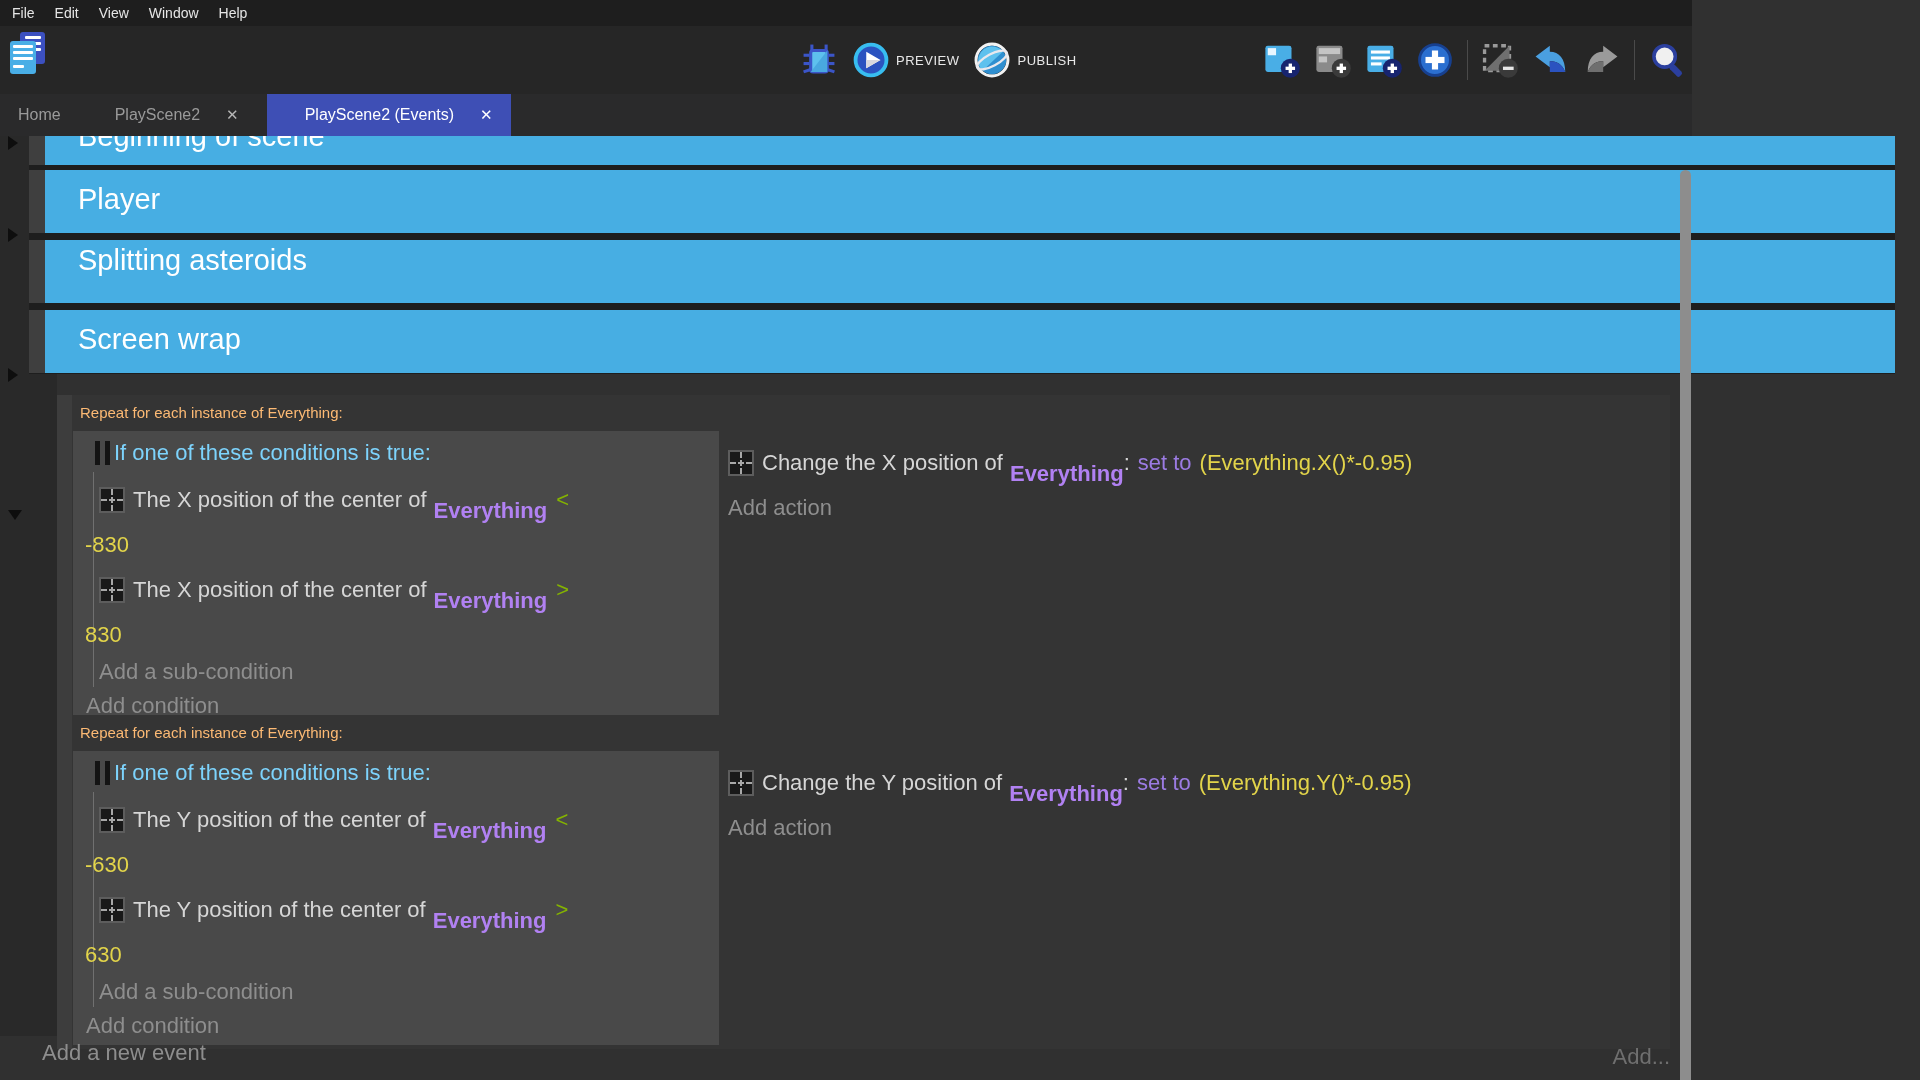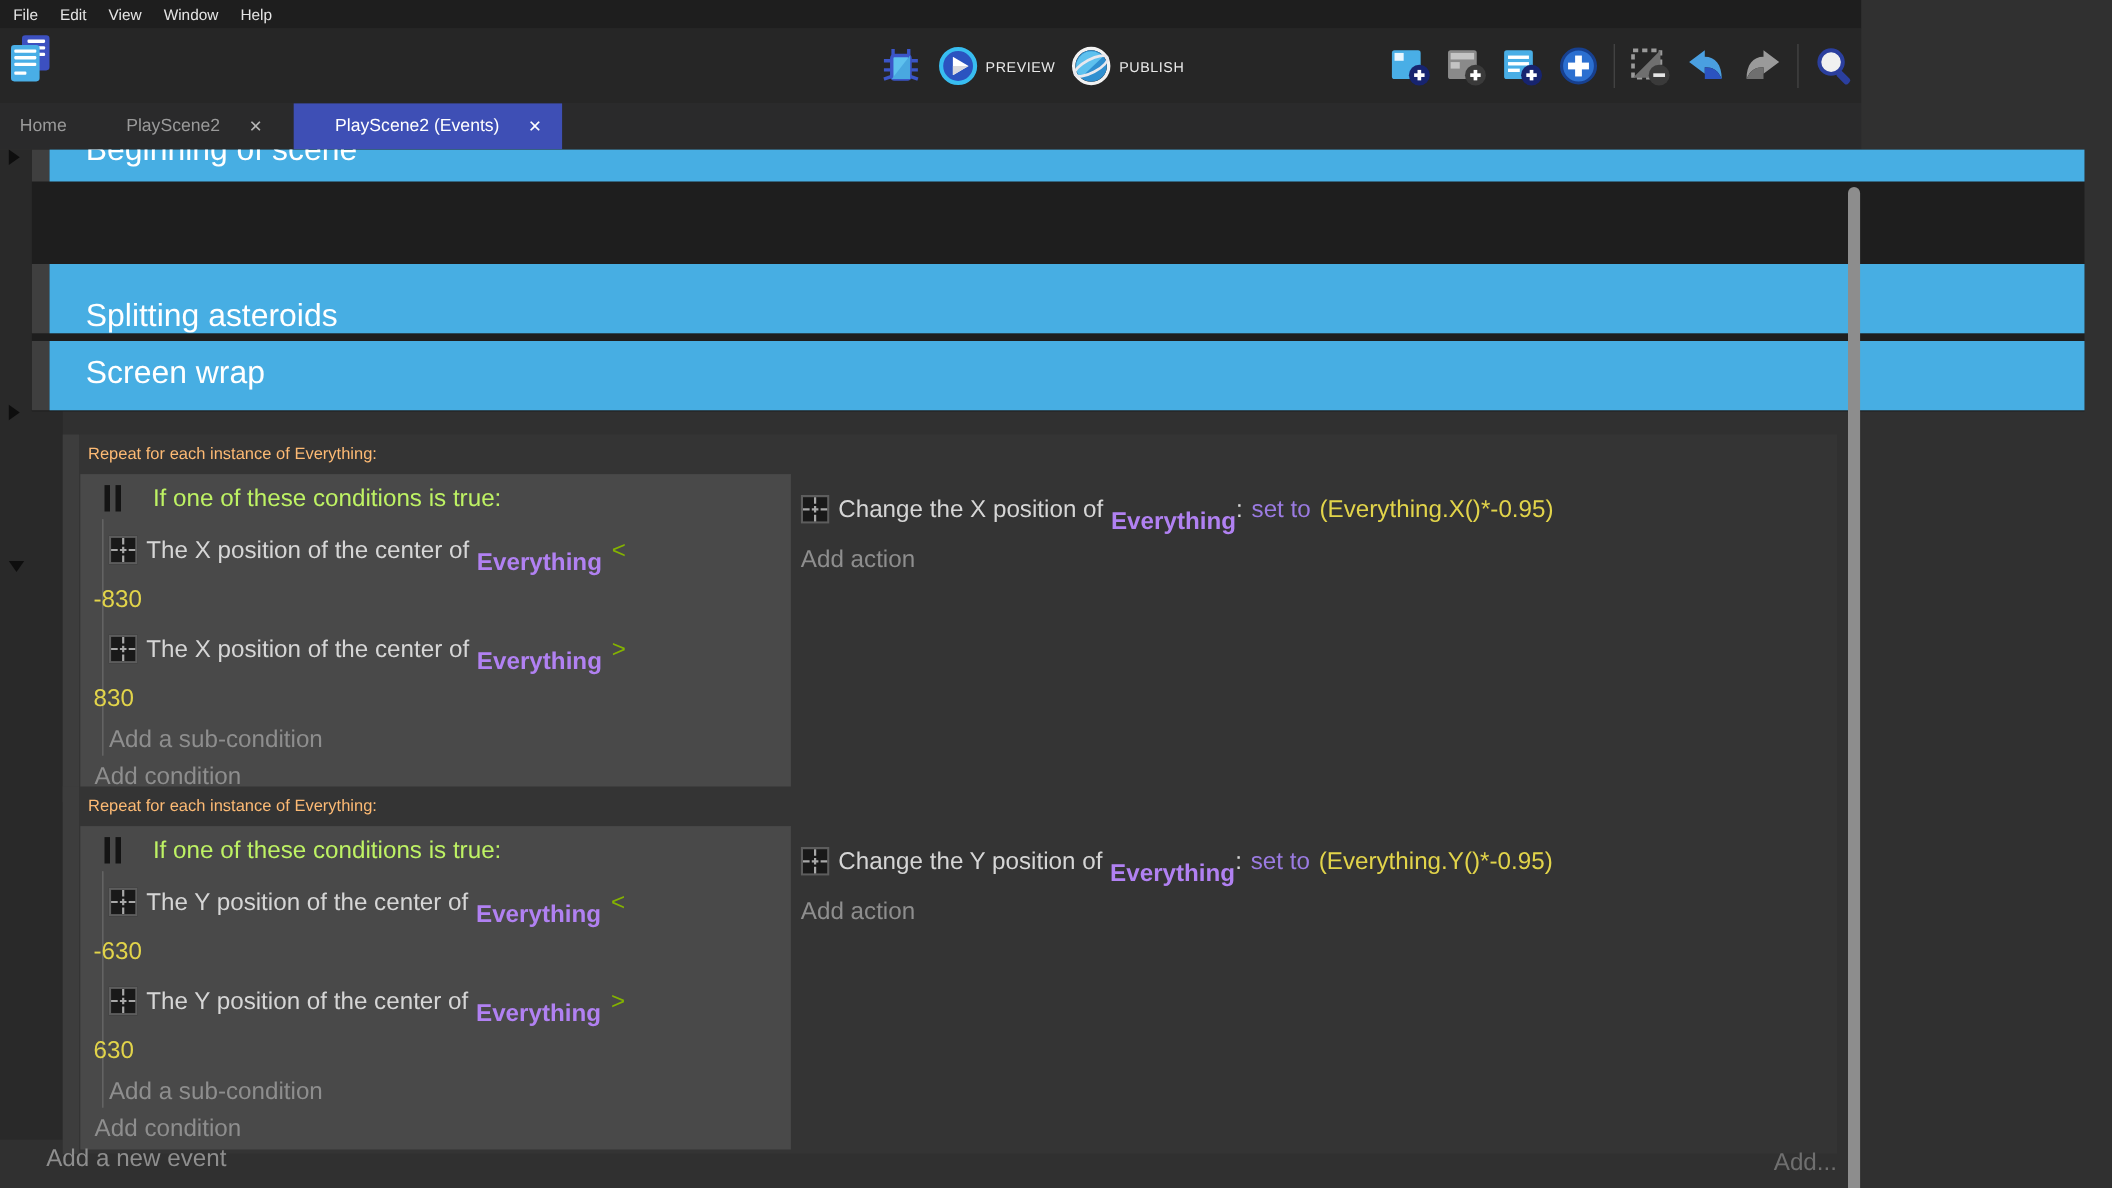--- a/index.html
+++ b/index.html
@@ -54,21 +54,21 @@
     overflow:hidden; cursor:pointer;padding-left:23px; }
   .group-title { color:#ffffff; font-size:29px; font-weight:400; padding-left:10px; display:block; }
 
   
   .event { position:absolute; left:57px; right:22px; }
   .event-strip { position:absolute; left:0; top:0; bottom:0; width:15px; background:#3d3d3d; }
   .event-body { margin-left:15px; background:#343434; padding-bottom:4px; }
   .event-header { color:#fdba74; font-size:15px; line-height:36px; padding-left:8px; }
   .event-cols { display:flex; align-items:flex-start; }
   .conditions { width:646px; margin-left:1px; background:#494949; padding:5px 8px 4px 22px; }
-  .cond-title { display:flex; align-items:center; gap:29px; color:#bef264;
+  .cond-title { display:flex; align-items:center; gap:4px; color:#7dd3fc;
     font-size:22px; line-height:34px; }
   .or-icon { display:inline-flex; gap:5px; }
   .or-icon i { width:5px; height:24px; background:#141414; }
   .sub-conds { border-left:1px solid #707070; margin-left:-2px; padding-left:5px; margin-top:2px; }
   .cond-line { display:flex; align-items:center; line-height:34px; font-size:22px; }
   .pos-icon { flex:0 0 auto; width:26px; height:26px; margin-right:8px; position:relative;
     background:#191919; border:2px solid #5d5d5d; }
   .pos-icon::before { content:""; position:absolute; left:0; right:0; top:10px;
     border-top:2px dashed #a8a8a8; }
   .pos-icon::after { content:""; position:absolute; top:0; bottom:0; left:10px;
@@ -226,26 +226,33 @@
     <div class="bars-underlay"></div>
 
     <div class="group-row" style="top:0; height:29px;">
       <span class="fold tri-right" style="top:0;"></span>
       <div class="group-strip"></div>
       <div class="group-bar">
         <span class="group-title" style="margin-top:-16px;">Beginning of scene</span>
       </div>
     </div>
 
+    <div class="group-row" style="top:34px; height:63px;">
+      <span class="fold tri-right" style="top:58px;"></span>
+      <div class="group-strip"></div>
+      <div class="group-bar">
+        <span class="group-title" style="margin-top:13px;">Player</span>
+      </div>
+    </div>
 
     <div class="group-row" style="top:104px; height:63px;">
       <span class="fold tri-right" style="top:128px;"></span>
       <div class="group-strip"></div>
       <div class="group-bar">
-        <span class="group-title" style="margin-top:31px;">Splitting asteroids</span>
+        <span class="group-title" style="margin-top:4px;">Splitting asteroids</span>
       </div>
     </div>
 
     <div class="group-row" style="top:174px; height:63px;">
       <span class="fold tri-down" style="top:200px;"></span>
       <div class="group-strip"></div>
       <div class="group-bar">
         <span class="group-title" style="margin-top:13px;">Screen wrap</span>
       </div>
     </div>

